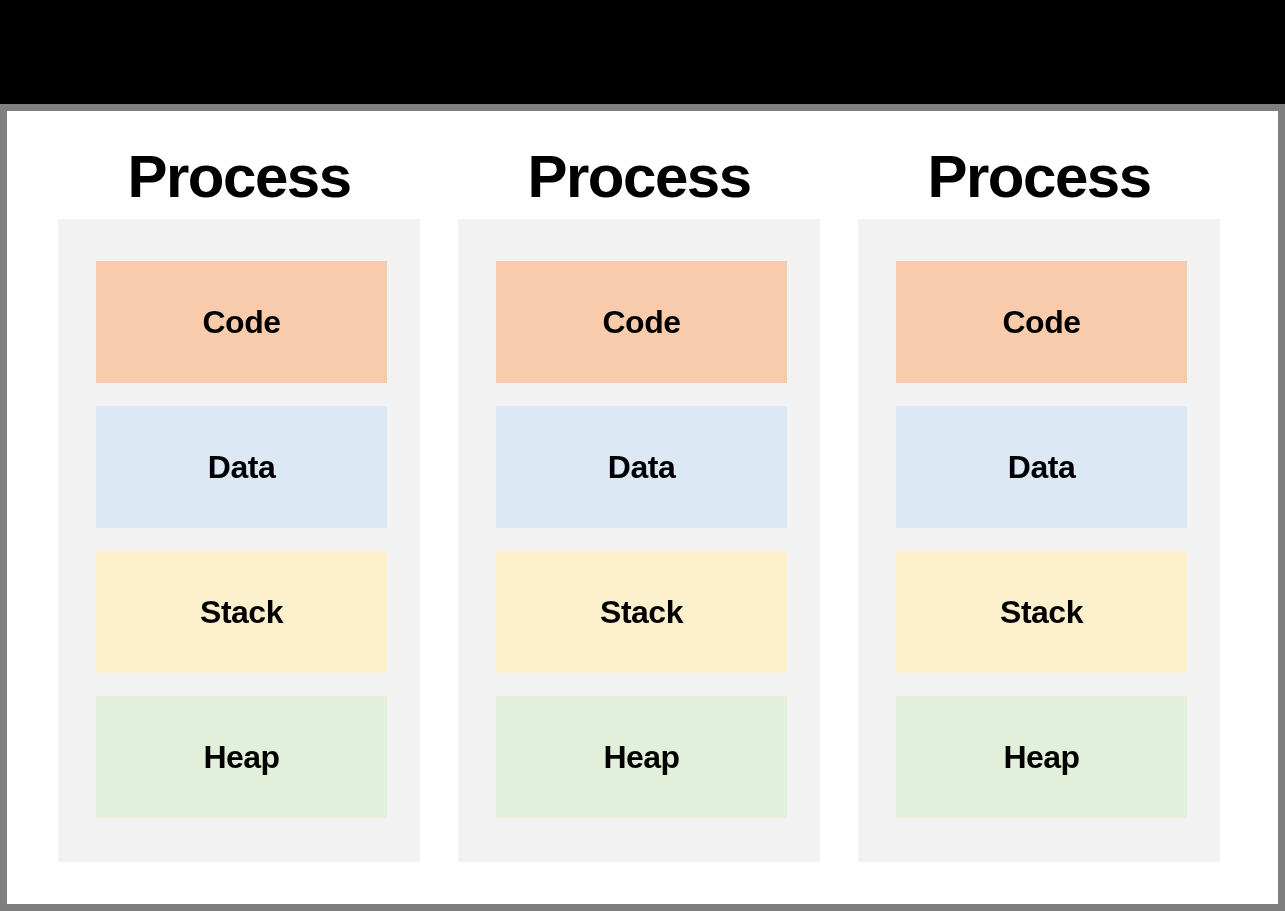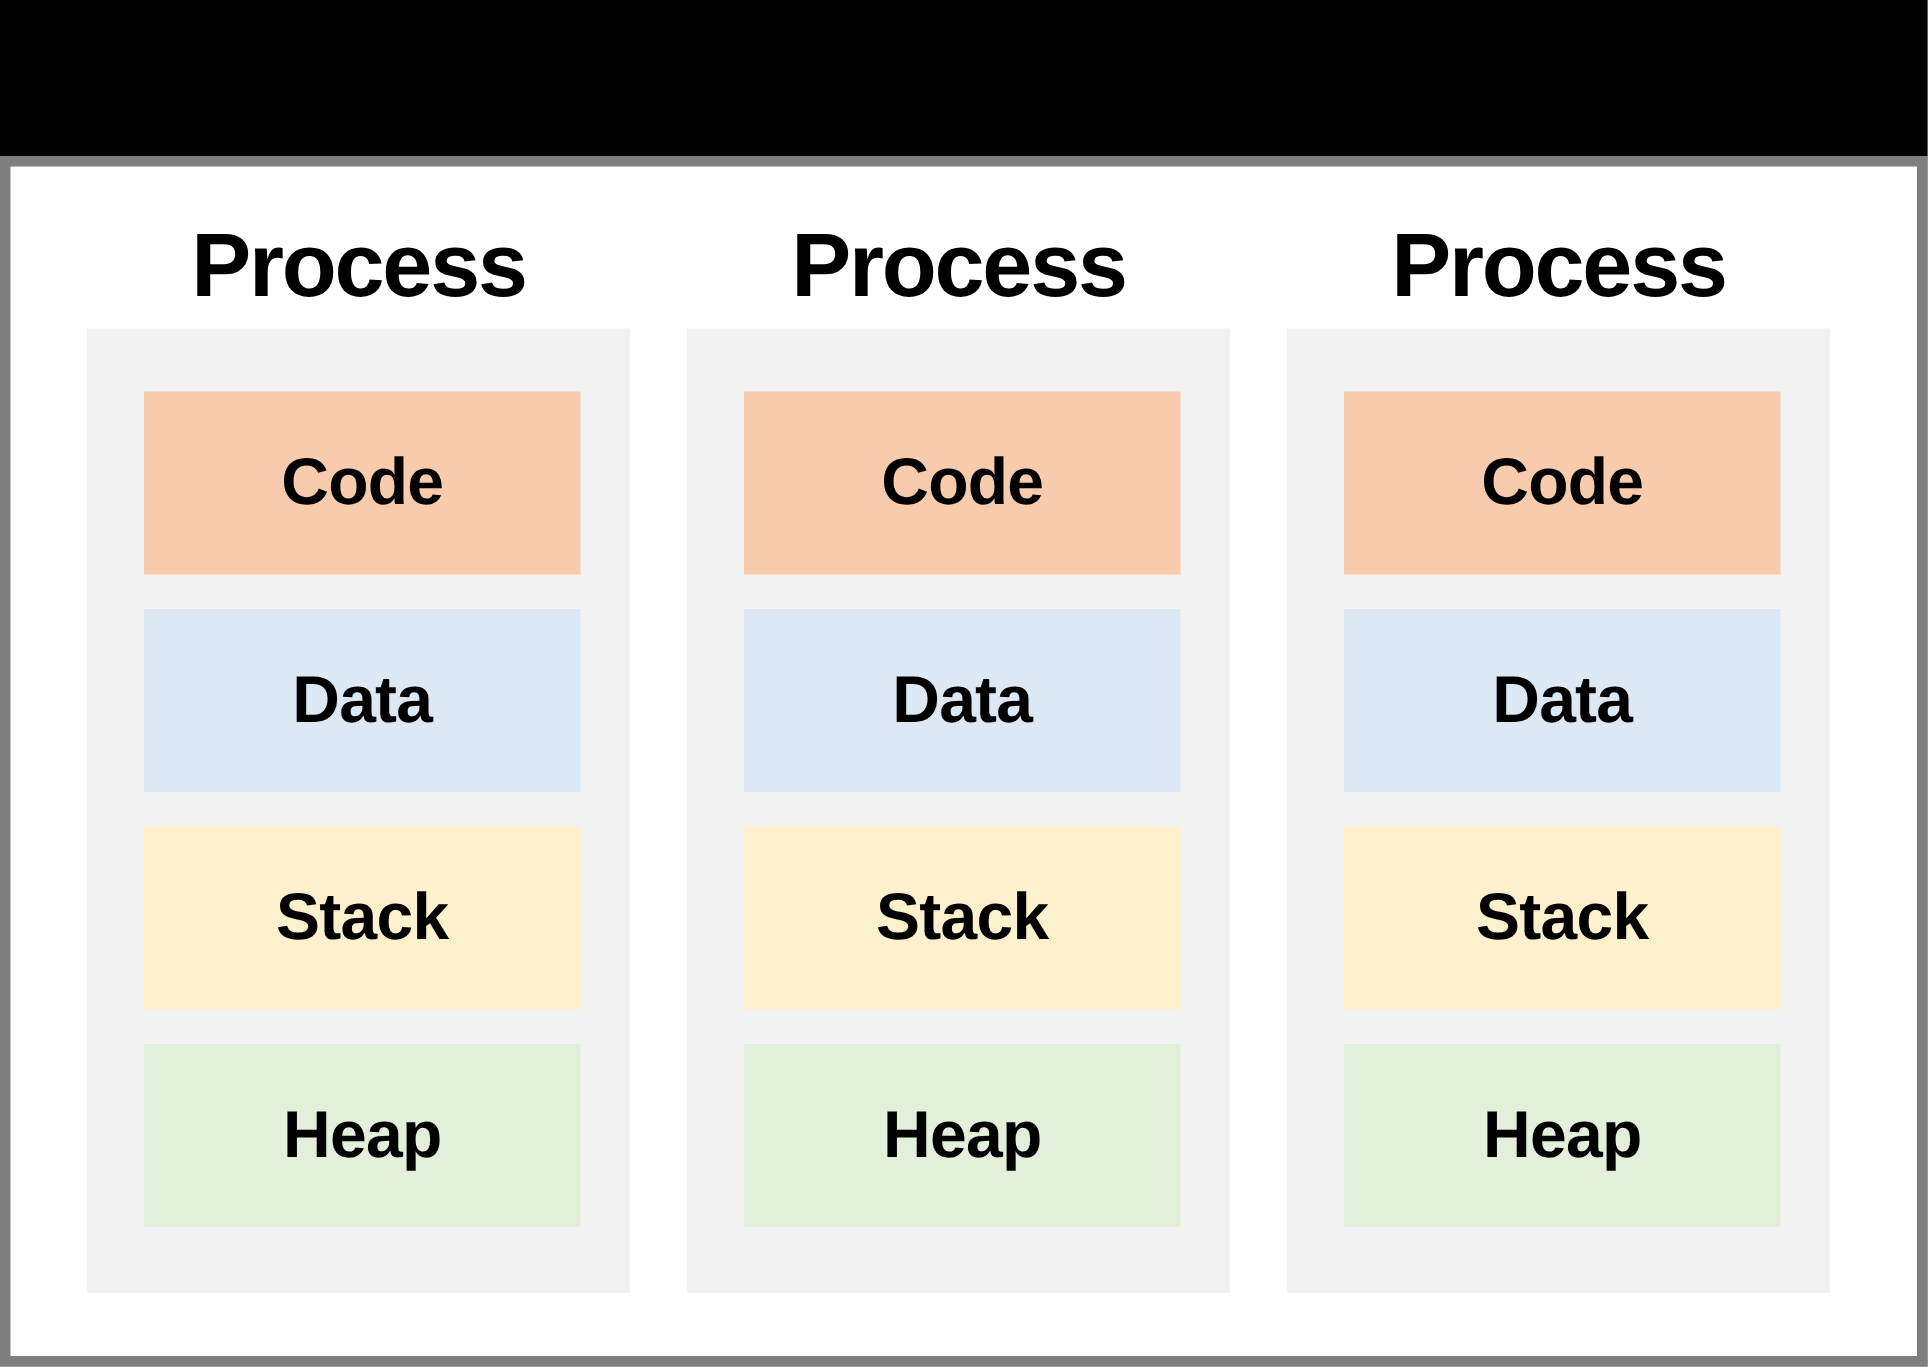--- a/index.html
+++ b/index.html
@@ -63,21 +63,21 @@
     height: 122px;
     margin-bottom: 23px;
     display: flex;
     align-items: center;
     justify-content: center;
   }
   .segment:last-child {
     margin-bottom: 12px;
   }
   .segment-label {
-    font-size: 44px;
+    font-size: 32px;
     font-weight: 700;
     letter-spacing: -0.5px;
     color: var(--text-color, #000);
   }
 </style>
 </head>
 <body>
 
 <div class="top-bar"></div>
 

